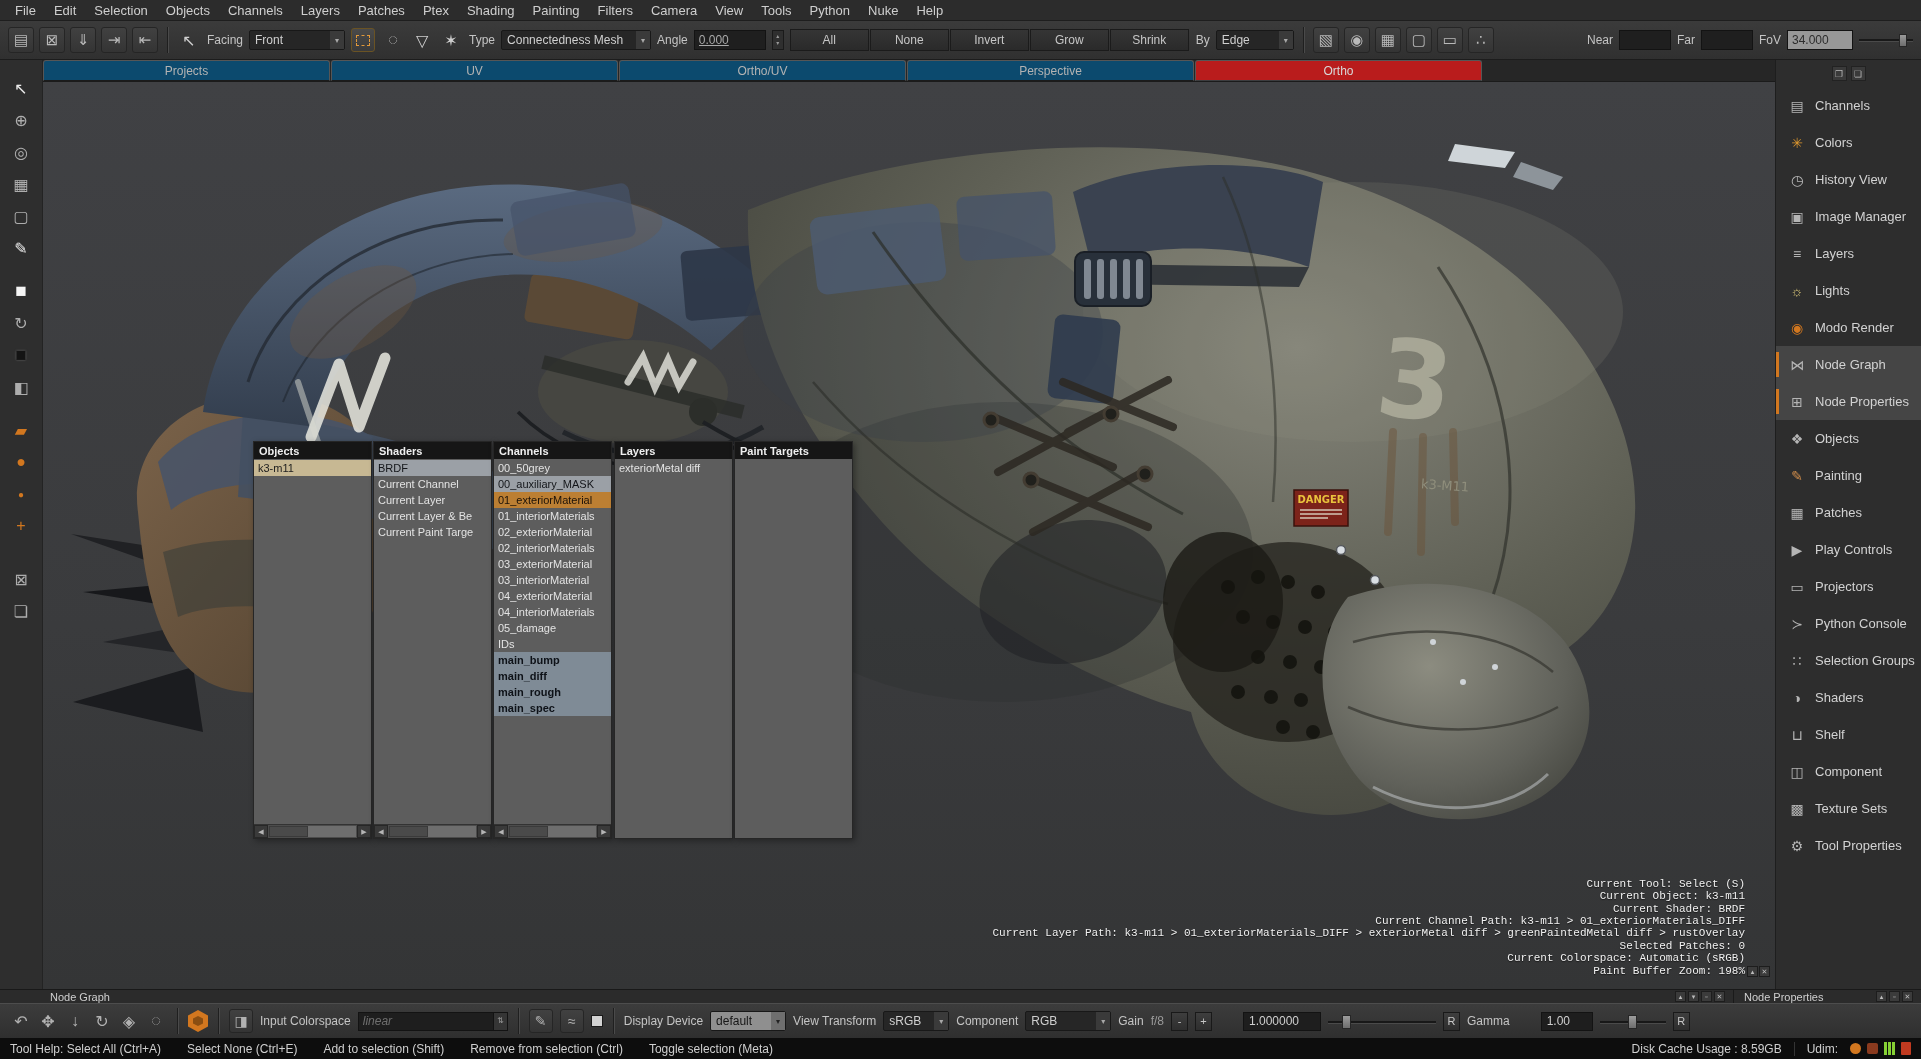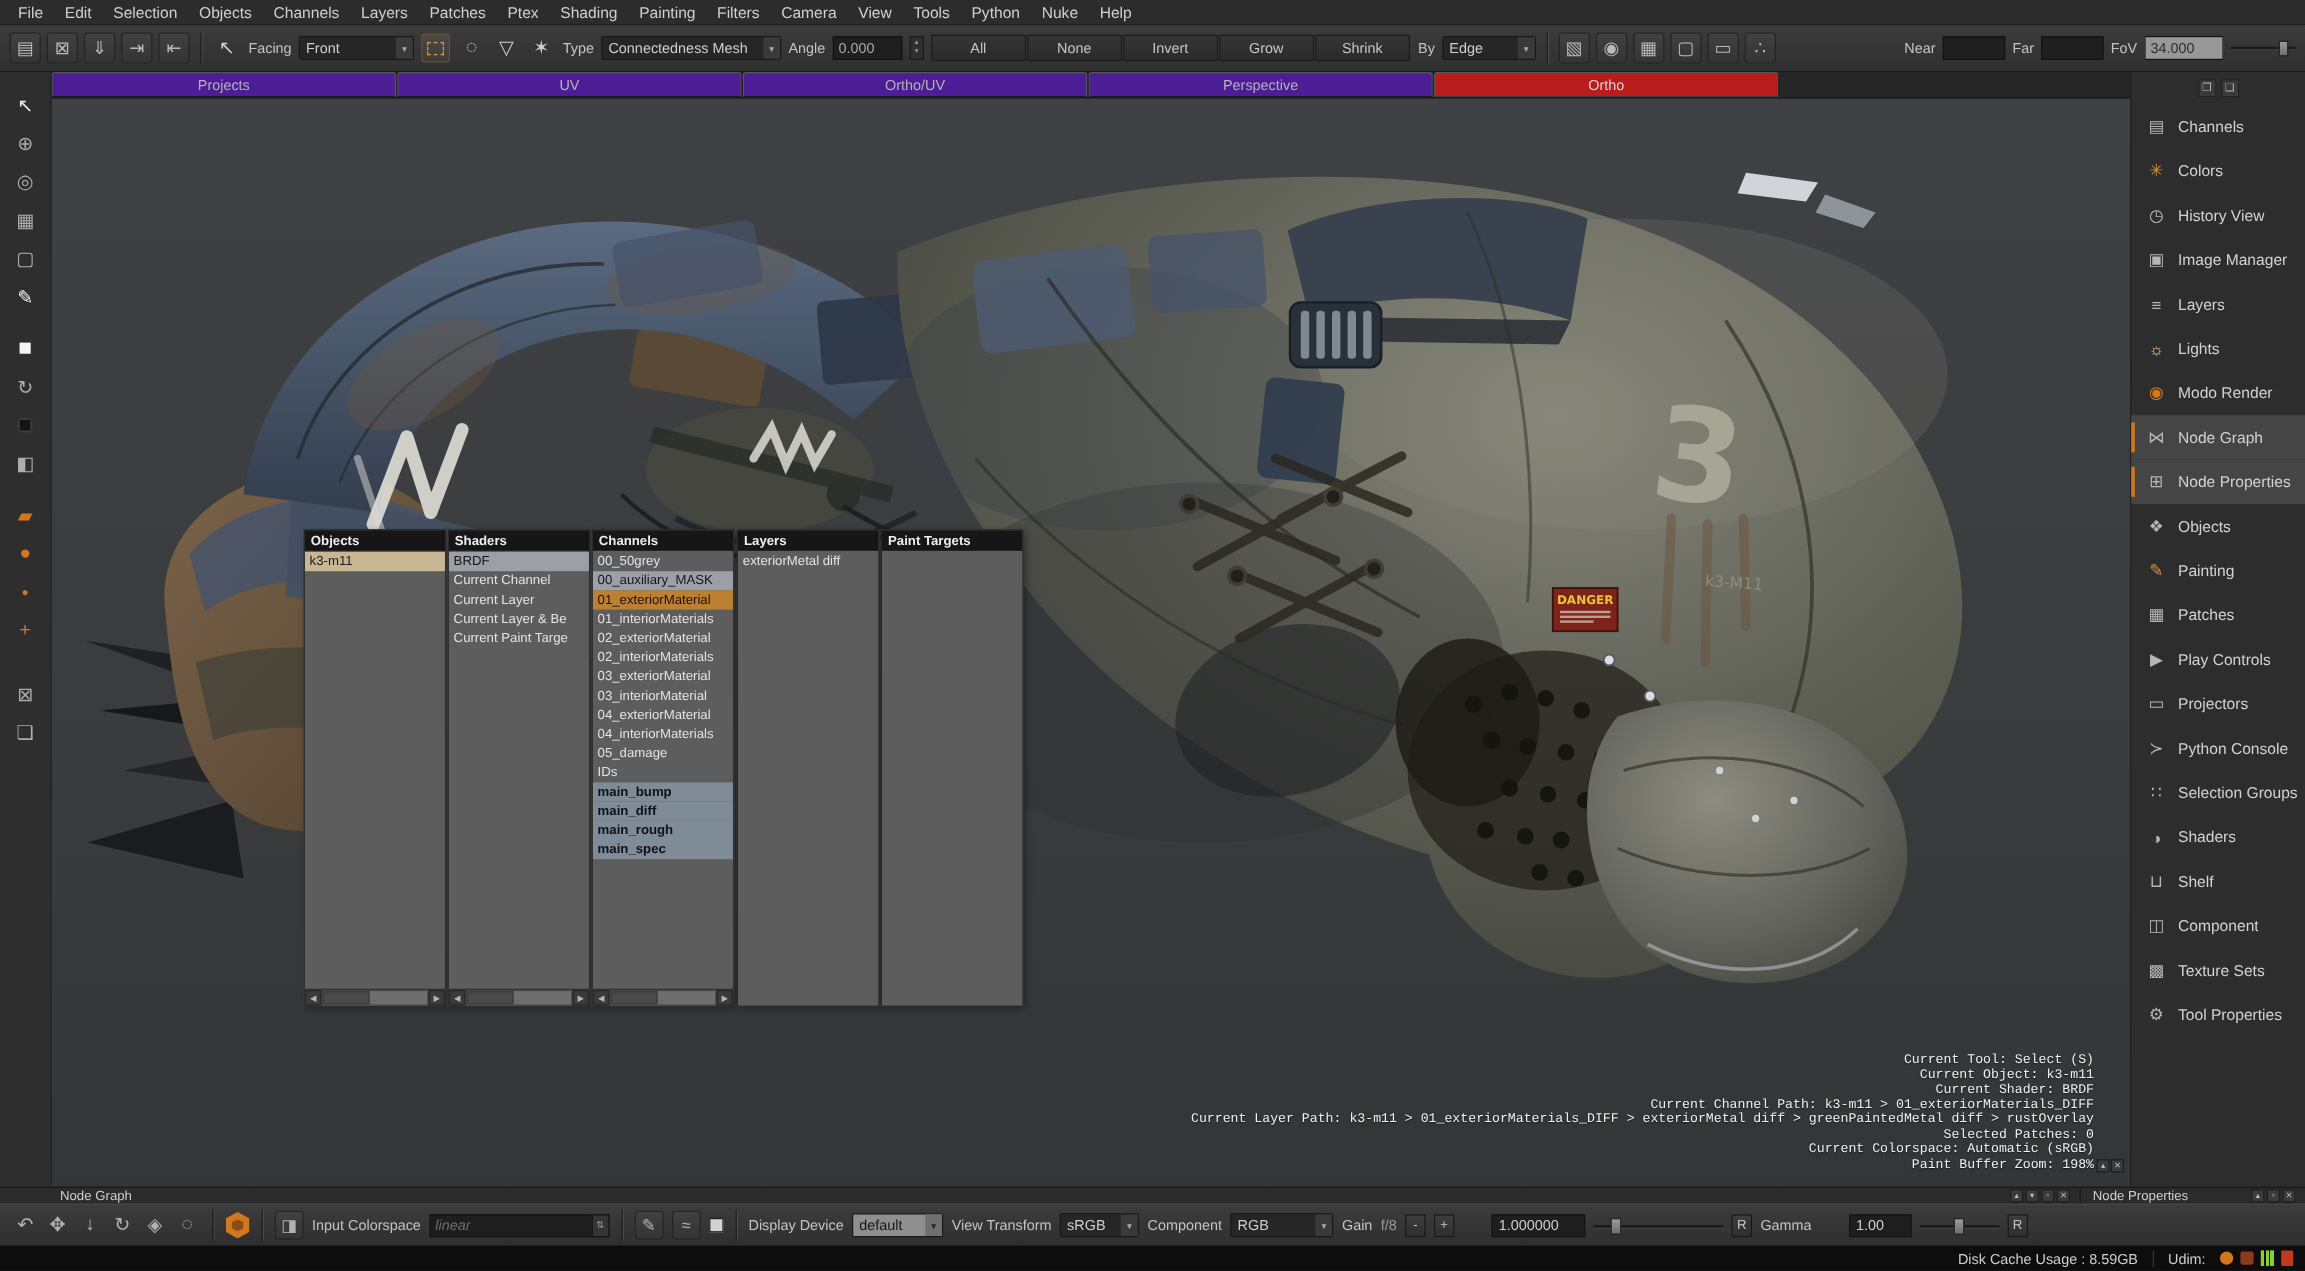--- a/index.html
+++ b/index.html
@@ -31,21 +31,21 @@
   .tb-btn{width:79px;height:22px;background:linear-gradient(#353535,#2a2a2a);border:1px solid #1b1b1b;margin-right:1px;color:#c6c6c6;font-size:12px;display:flex;align-items:center;justify-content:center;font-family:inherit;}
   .marquee-icon{width:24px;height:24px;background:linear-gradient(#4a4a4a,#3a3a3a);border:1px solid #6a5324;border-radius:3px;display:flex;align-items:center;justify-content:center;}
   .marquee-inner{width:14px;height:11px;border:1px dashed #e2993a;}
   .right-group{margin-left:auto;display:flex;align-items:center;gap:6px;}
   .mini-slider{width:54px;height:18px;position:relative;}
   .mini-slider .sl-track{position:absolute;left:0;right:0;top:8px;height:3px;background:#191919;border-bottom:1px solid #4a4a4a;}
   .mini-slider .ms-thumb{position:absolute;left:40px;top:3px;width:8px;height:13px;background:linear-gradient(#9a9a9a,#6e6e6e);border:1px solid #262626;}
 
   
   .tabbar{position:absolute;left:43px;top:60px;width:1732px;height:22px;background:#262626;display:flex;border-bottom:1px solid #1b1b1b;}
-  .tab{width:287px;margin-right:1px;display:flex;align-items:center;justify-content:center;font-size:12px;color:#b3b3b3;background:#4c1d95;border:1px solid #565656;border-bottom:1px solid #1b1b1b;border-radius:3px 3px 0 0;}
+  .tab{width:287px;margin-right:1px;display:flex;align-items:center;justify-content:center;font-size:12px;color:#b3b3b3;background:#0c4a6e;border:1px solid #565656;border-bottom:1px solid #1b1b1b;border-radius:3px 3px 0 0;}
   .tab.active{background:#b91c1c;border-bottom-color:#3c3d3f;color:#d8d8d8;}
 
   
   .left-toolbar{position:absolute;left:0;top:60px;width:43px;height:929px;background:#2e2e2e;border-right:1px solid #232323;display:flex;flex-direction:column;align-items:center;padding-top:12px;}
   .ltool{width:30px;height:26px;display:flex;align-items:center;justify-content:center;font-size:16px;color:#adadad;margin:3px 0;}
   .left-toolbar div:nth-of-type(7){margin-top:14px;}
   .left-toolbar div:nth-of-type(11){margin-top:14px;}
   .left-toolbar div:nth-of-type(15){margin-top:24px;}
   .ltool.bright{color:#ebebeb;}
   .ltool.white{color:#f5f5f5;font-size:19px;}
@@ -189,21 +189,21 @@
     <span class="tb-tool-icon">◌</span>
         <span class="tb-tool-icon">▽</span>
         <span class="tb-tool-icon">✶</span>
       </span>
     <span class="tb-label">Type</span>
     <span class="tb-select" style="width:150px">
       <span class="sel-text">Connectedness Mesh</span>
       <span class="sel-arrow"></span>
     </span>
     <span class="tb-label">Angle</span>
-    <input class="tb-input" style="width: 58px;" value="0.000">
+    <input class="tb-input" style="width: 72px; text-decoration: underline;" value="0.000">
     <span class="spin"></span>
     <span class="btn-group">
 
     <button class="tb-btn">All</button>
         <button class="tb-btn">None</button>
         <button class="tb-btn">Invert</button>
         <button class="tb-btn">Grow</button>
         <button class="tb-btn">Shrink</button>
       </span>
     <span class="tb-label">By</span>
@@ -696,20 +696,28 @@
     <span class="tb-label">Gamma</span>
     <span class="val-box" style="width:52px">1.00</span>
     <span class="slider" style="width:66px">
         <span class="sl-track"></span>
         <span class="sl-thumb" style="left:28px"></span>
       </span>
     <button class="sq-btn">R</button>
   </div>
 
   <div class="statusbar">
+    <span class="sb-msgs">
+
+    <span class="sb-msg">Tool Help: Select All (Ctrl+A)</span>
+        <span class="sb-msg">Select None (Ctrl+E)</span>
+        <span class="sb-msg">Add to selection (Shift)</span>
+        <span class="sb-msg">Remove from selection (Ctrl)</span>
+        <span class="sb-msg">Toggle selection (Meta)</span>
+      </span>
     <span class="sb-right">
       <span class="sb-msg">Disk Cache Usage : 8.59GB</span>
       <span class="sb-sep"></span>
       <span class="sb-msg">Udim:</span>
       <span class="sb-icons">
         <span class="sbi orange"></span>
         <span class="sbi rust"></span>
         <span class="sbi green"></span>
         <span class="sbi red"></span>
       </span>

